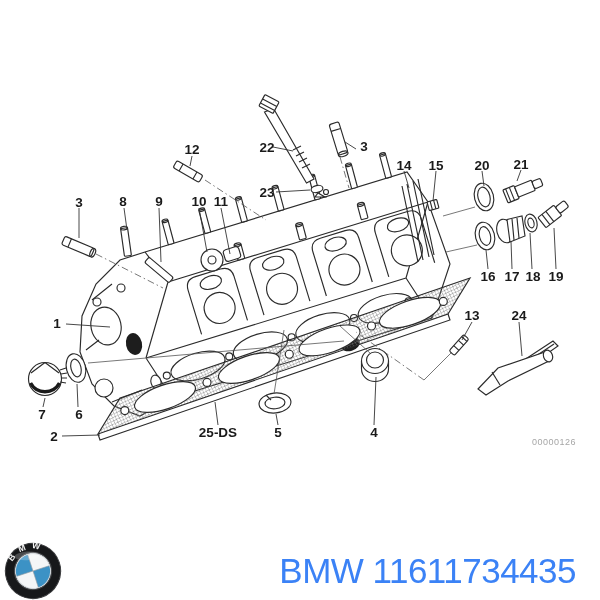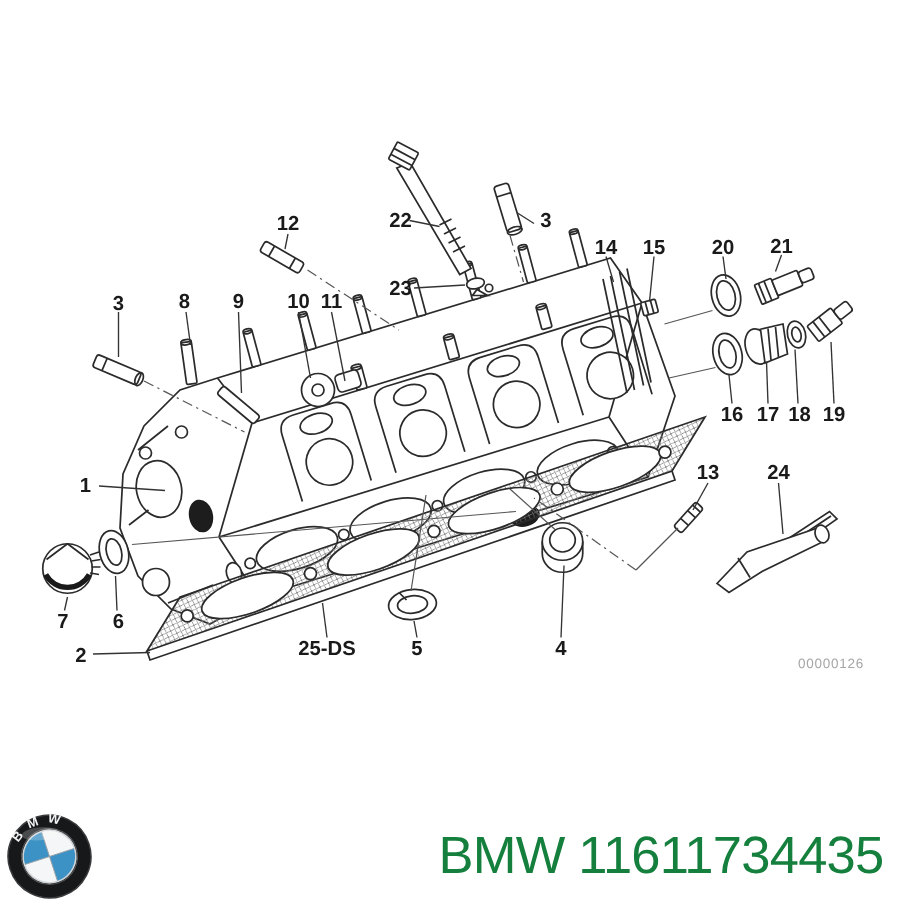--- a/index.html
+++ b/index.html
@@ -10,22 +10,22 @@
   svg text{user-select:none;}
   .part-label{
     font-family:"Liberation Sans",sans-serif;
     font-size:13.5px;font-weight:bold;fill:#1a1a1a;text-anchor:middle;
   }
   .watermark-text{
     font-family:"Liberation Sans",sans-serif;
     font-size:9px;fill:#a6a6a6;letter-spacing:.5px;text-anchor:end;
   }
   .footer-part-number{
-    position:absolute;right:11px;top:550px;
-    font-size:35px;letter-spacing:-0.5px;color:#15803d;white-space:nowrap;
+    position:absolute;right:24px;top:550px;
+    font-size:35px;letter-spacing:-0.5px;color:#3b82f6;white-space:nowrap;
     font-family:"Liberation Sans",sans-serif;line-height:42px;
   }
   .bmw-logo{position:absolute;left:4px;top:542px;width:58px;height:58px;}
   .lead{stroke:#333;stroke-width:0.9;fill:none;}
   .thin{stroke:#555;stroke-width:0.8;fill:none;}
   .dash{stroke:#555;stroke-width:0.8;fill:none;stroke-dasharray:7 3 1.5 3;}
   .ln{stroke:#2b2b2b;stroke-width:1.15;fill:none;}
   .lnf{stroke:#2b2b2b;stroke-width:1.15;fill:#ffffff;}
 </style>
 </head>

